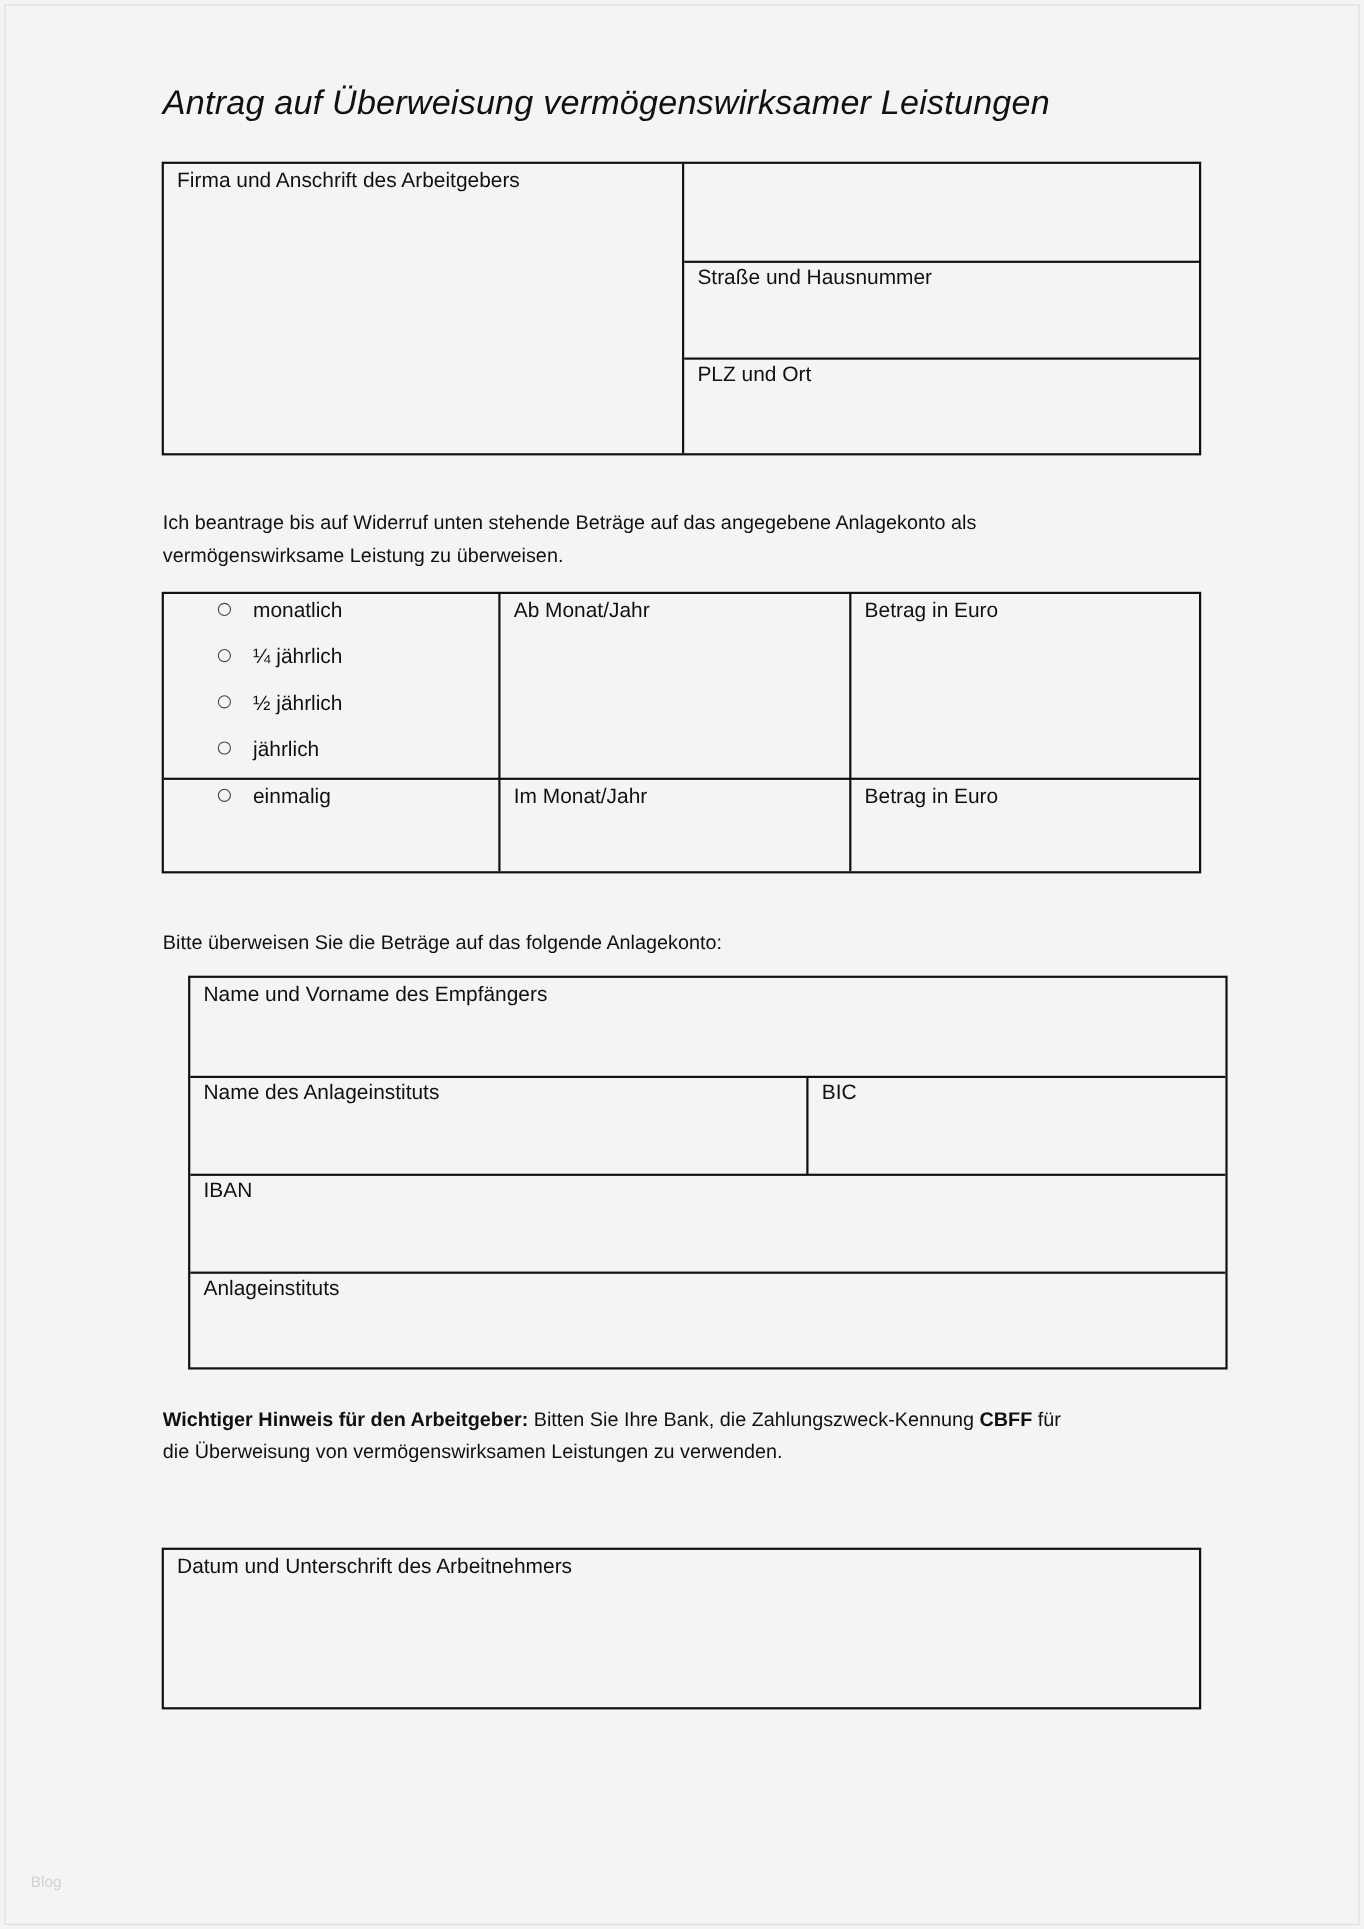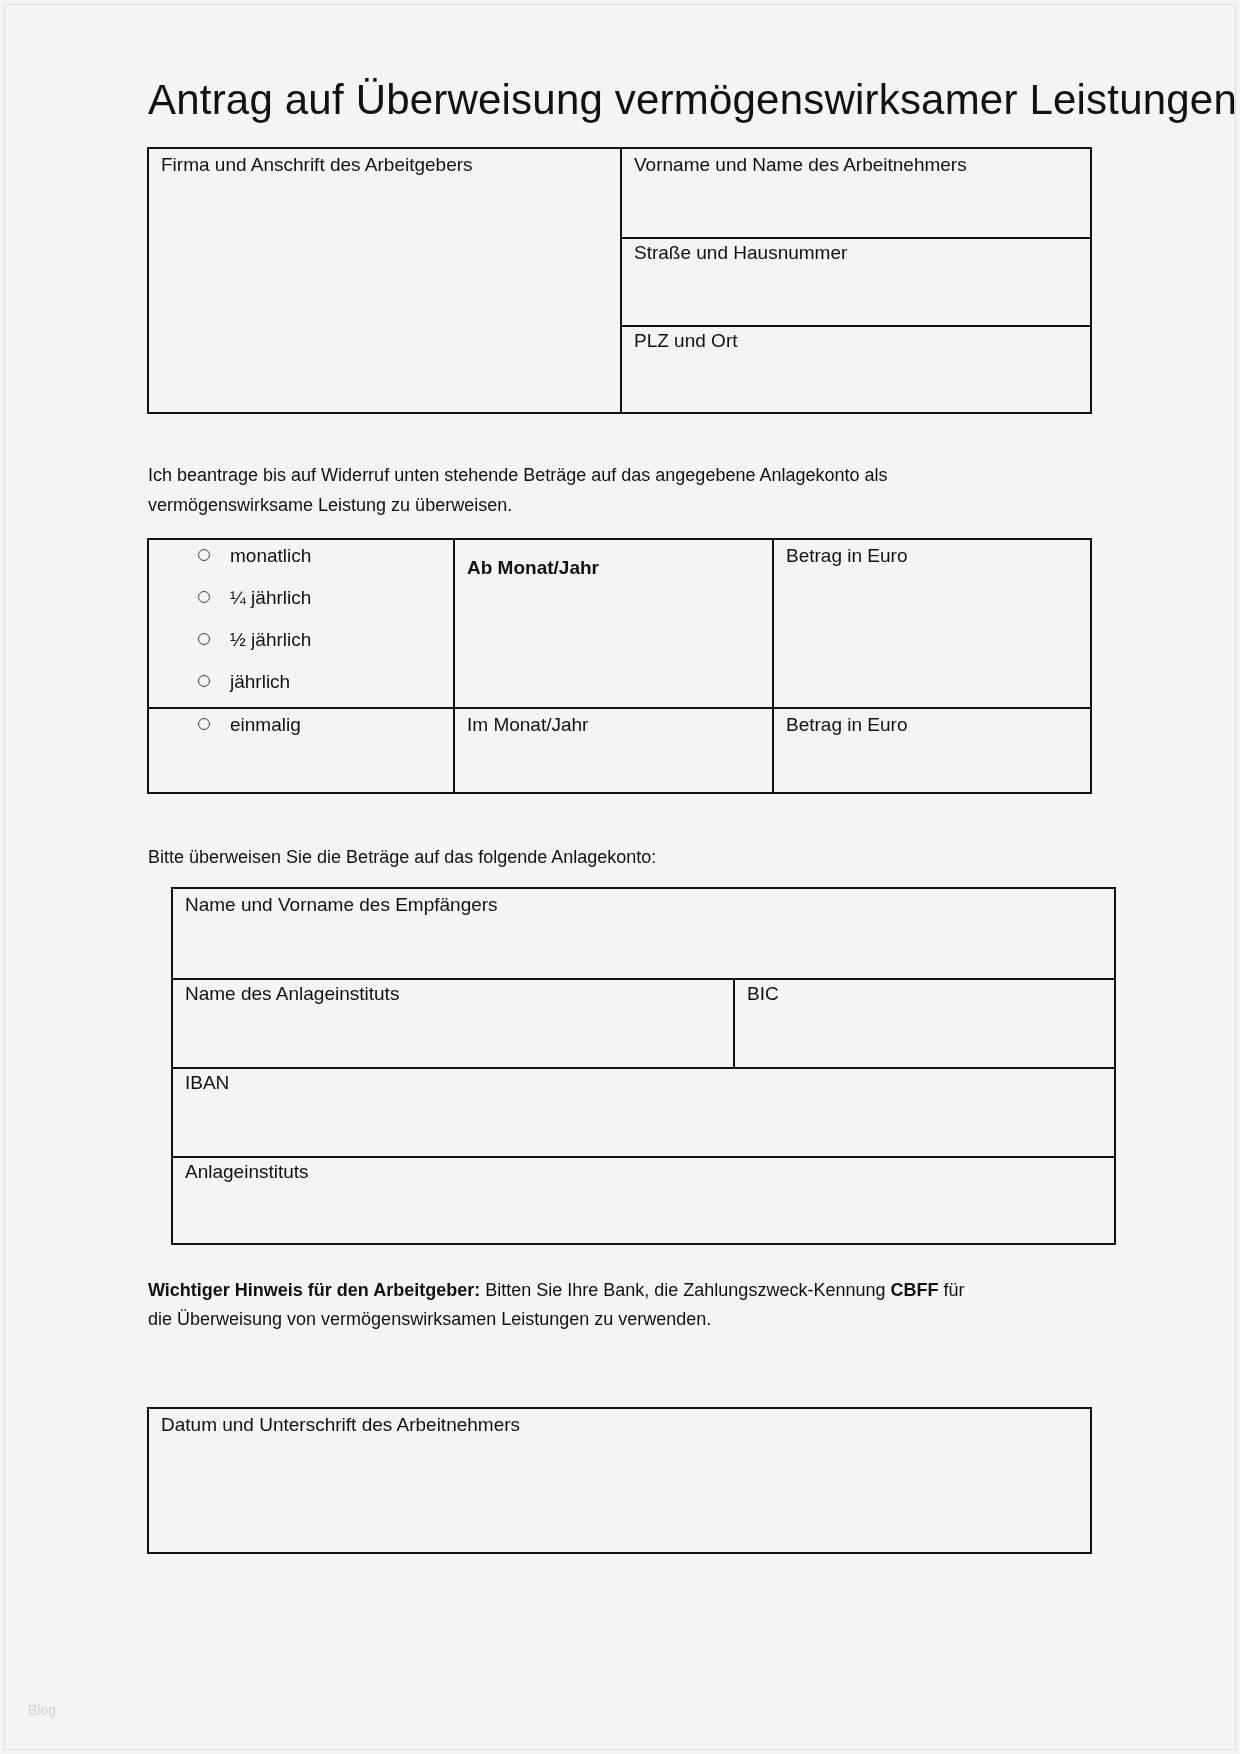--- a/index.html
+++ b/index.html
@@ -11,22 +11,23 @@
     font-family: "Liberation Sans", "DejaVu Sans", sans-serif;
     color: #111;
   }
   .page-frame {
     position: absolute; left: 4px; top: 4px; right: 4px; bottom: 4px;
     border: 1px solid #dcdcdc;
     box-sizing: border-box;
   }
   .title {
     position: absolute; left: 148px; top: 76px;
-    font-size: 42px; letter-spacing: 0.2px;
+    font-size: 31px; letter-spacing: 0.2px;
     white-space: nowrap;
+    font-style: italic;
   }
   .box { position: absolute; border: 2px solid #111; box-sizing: border-box; }
   .cell { position: absolute; box-sizing: border-box; }
   .lbl {
     position: absolute; font-size: 19px; white-space: nowrap; line-height: 1;
   }
   .vline { position: absolute; width: 2px; background: #111; }
   .hline { position: absolute; height: 2px; background: #111; }
   .hline.thin { height: 1.5px; }
   .para {
@@ -50,23 +51,20 @@
 
 <div class="page-frame"></div>
 
 <div class="title">Antrag auf Überweisung vermögenswirksamer Leistungen</div>
 
 <div class="box" style="left:147px; top:147px; width:945px; height:267px;">
   <div class="cell" style="left:0; top:0; width:472px; height:263px;text-decoration:underline;">
     <span class="lbl" style="left:12px; top:6px;">Firma und Anschrift des Arbeitgebers</span>
   </div>
   <div class="vline" style="left:471px; top:0; height:263px;"></div>
-  <div class="cell" style="left:473px; top:0; width:468px; height:88px;">
-    <span class="lbl" style="left:12px; top:6px;">Vorname und Name des Arbeitnehmers</span>
-  </div>
   <div class="hline" style="left:473px; top:88px; width:468px;"></div>
   <div class="cell" style="left:473px; top:90px; width:468px; height:86px;">
     <span class="lbl" style="left:12px; top:4px;">Straße und Hausnummer</span>
   </div>
   <div class="hline thin" style="left:473px; top:176px; width:468px;"></div>
   <div class="cell" style="left:473px; top:178px; width:468px; height:75px;text-align:right;">
     <span class="lbl" style="left:12px; top:4px;">PLZ und Ort</span>
   </div>
 </div>
 
@@ -86,21 +84,21 @@
   <div class="radio-row" style="left:49px; top:48px;">
     <span class="dot"></span><span>¼ jährlich</span>
   </div>
   <div class="radio-row" style="left:49px; top:90px;">
     <span class="dot"></span><span>½ jährlich</span>
   </div>
   <div class="radio-row" style="left:49px; top:132px;">
     <span class="dot"></span><span>jährlich</span>
   </div>
 
-  <div class="cell" style="left:306px; top:12px; width:317px; height:132px;font-weight:bold;">
+  <div class="cell" style="left:306px; top:0; width:317px; height:132px;">
     <span class="lbl" style="left:12px; top:6px;">Ab Monat/Jahr</span>
   </div>
   <div class="cell" style="left:625px; top:0; width:316px; height:167px;">
     <span class="lbl" style="left:12px; top:6px;">Betrag in Euro</span>
   </div>
 
   <div class="radio-row" style="left:49px; top:175px;">
     <span class="dot"></span><span>einmalig</span>
   </div>
   <div class="cell" style="left:306px; top:169px; width:317px; height:83px;">

